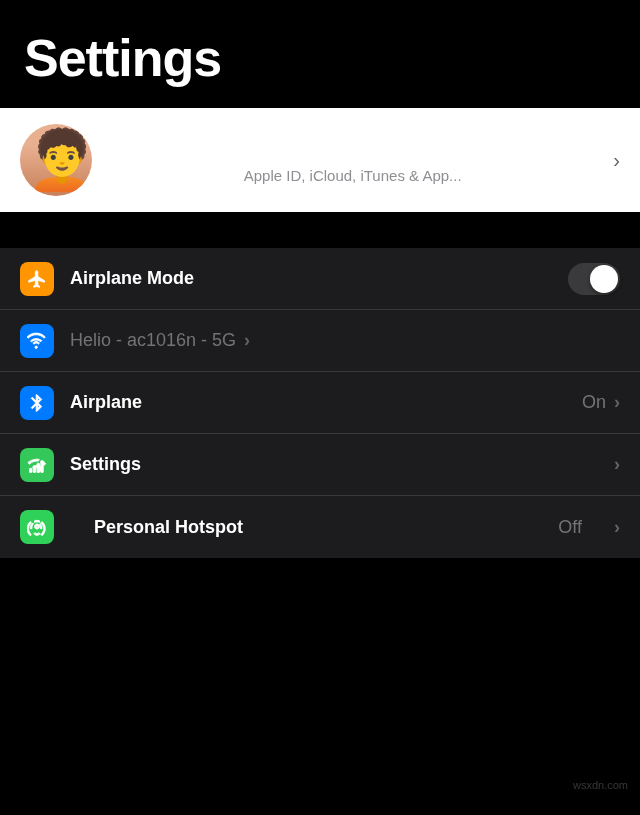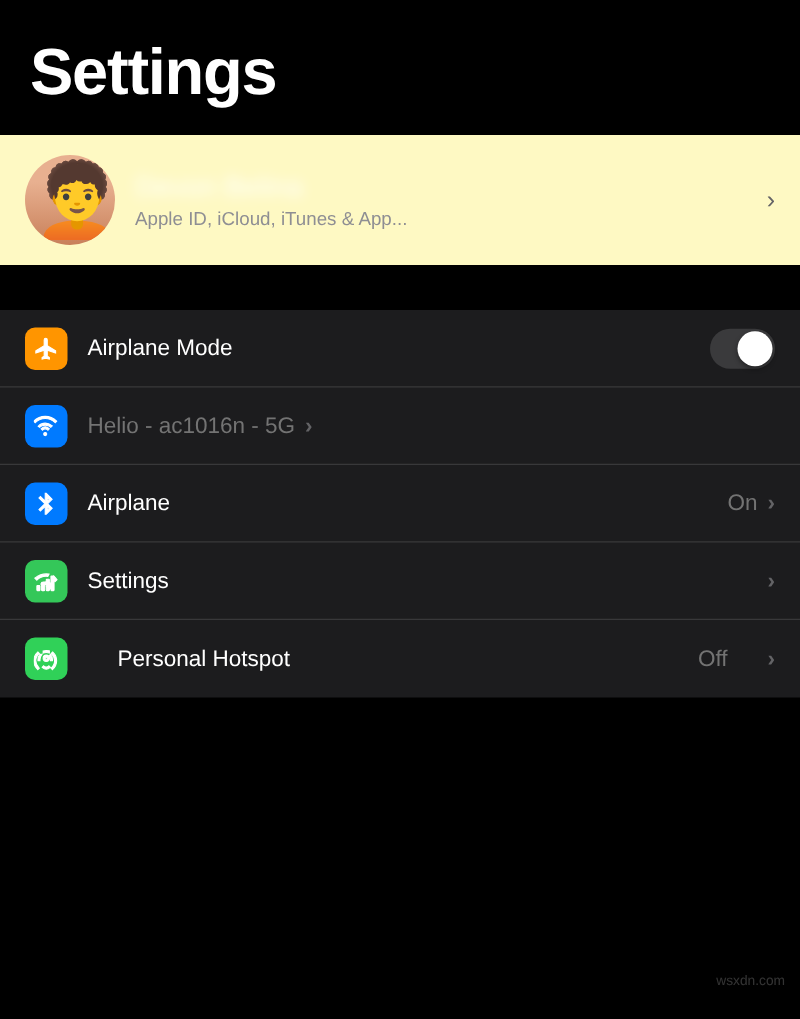--- a/index.html
+++ b/index.html
@@ -23,27 +23,28 @@
     }
 
     .header-title {
       font-size: 52px;
       font-weight: 700;
       color: #ffffff;
       letter-spacing: -1px;
     }
 
     .profile-section {
-      background-color: #fef9c3;
+      background-color: #ffffff;
       margin: 0;
       padding: 16px 20px;
       display: flex;
       align-items: center;
       gap: 16px;
       cursor: pointer;
+      text-align: center;
     }
 
     
     .memoji {
       width: 72px;
       height: 72px;
       border-radius: 50%;
       background: linear-gradient(180deg, #e8b090 30%, #c8805a 100%);
       position: relative;
       overflow: hidden;
@@ -138,21 +139,21 @@
 
     .icon-svg {
       width: 20px;
       height: 20px;
       fill: white;
       stroke: white;
     }
 
     .row-label {
       font-size: 18px;
-      font-weight: 400;
+      font-weight: 700;
       color: #ffffff;
       flex: 1;
     }
 
     .row-value {
       font-size: 18px;
       color: #737373;
       margin-right: 8px;
     }
 

